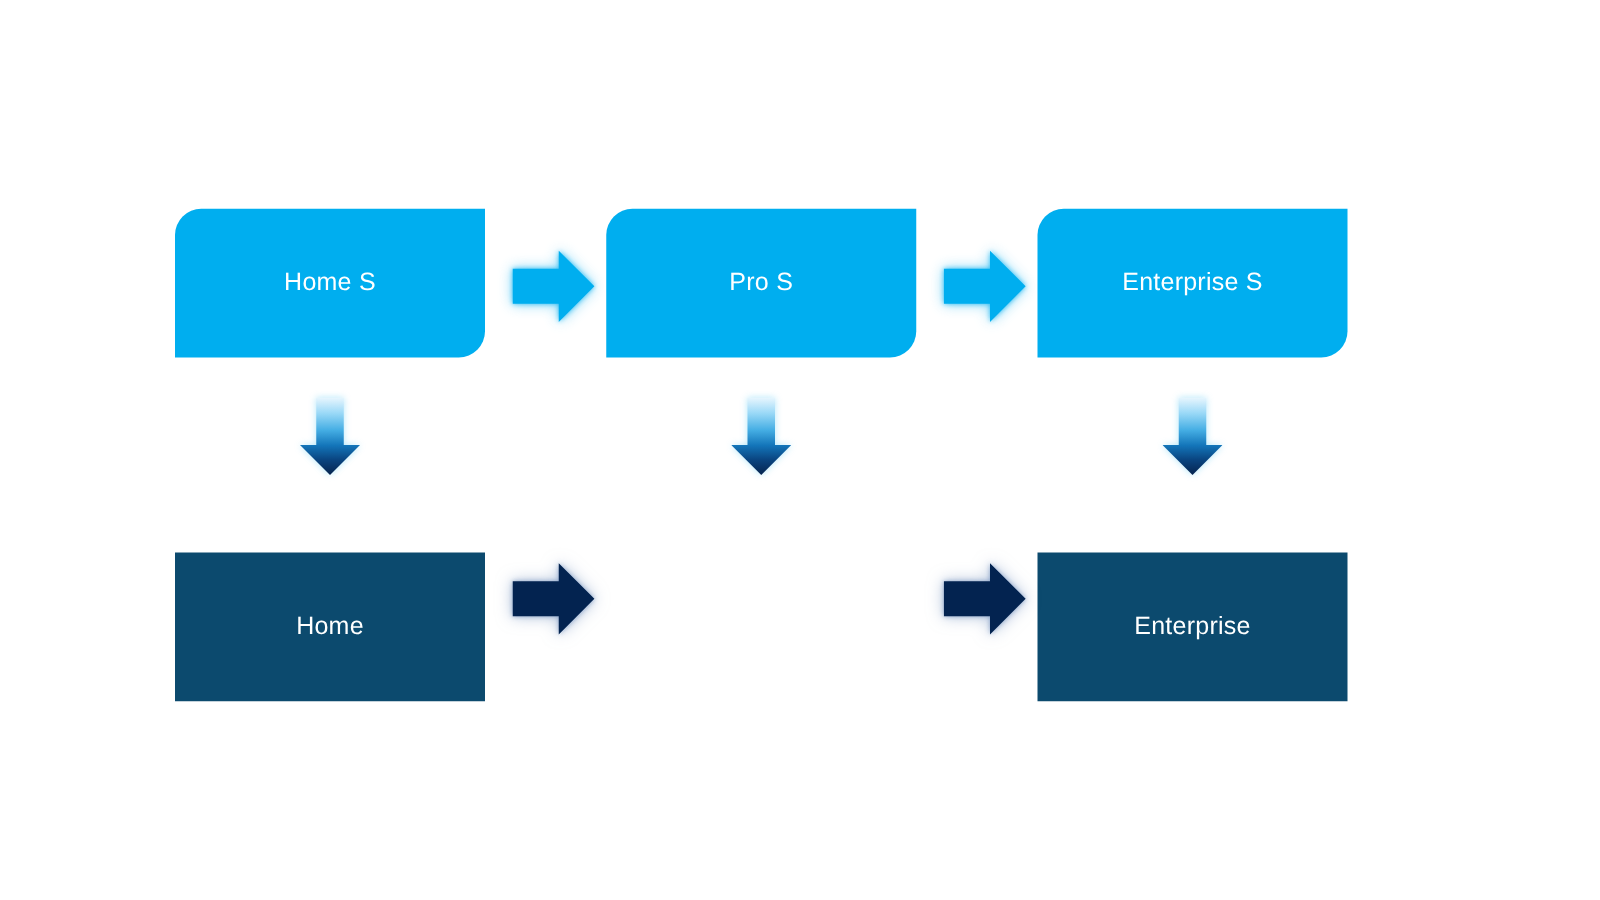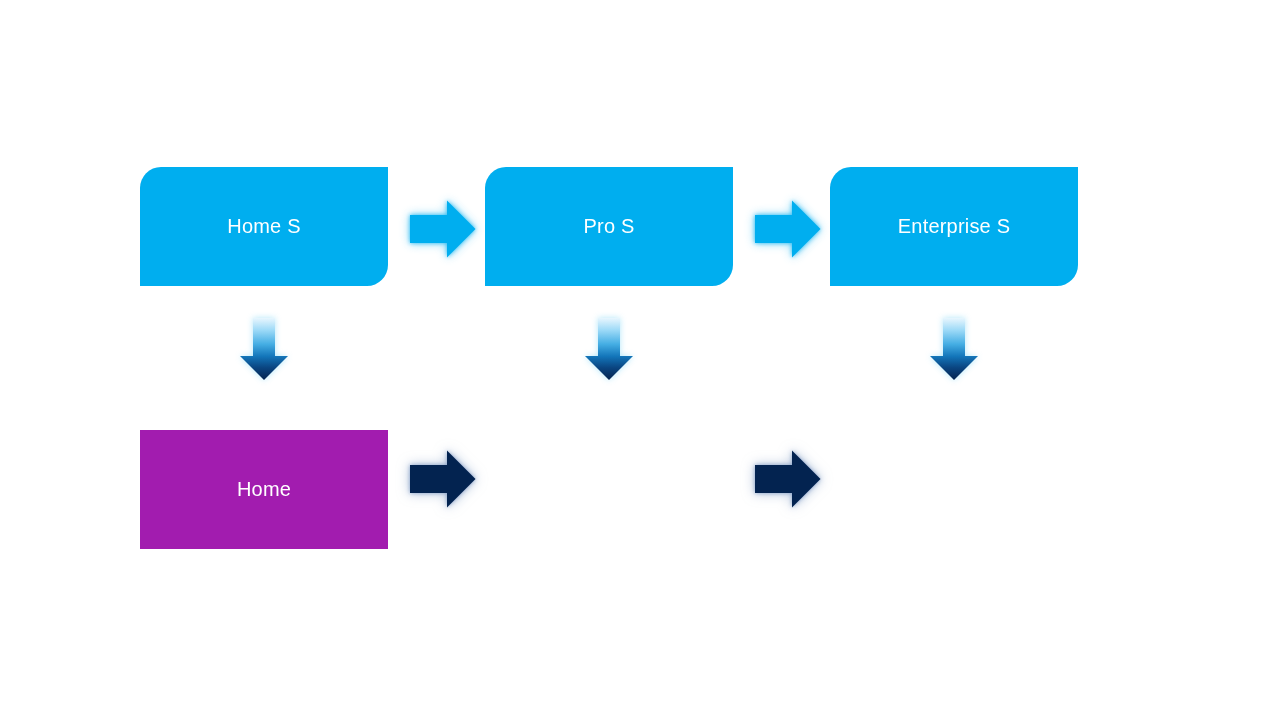--- a/index.html
+++ b/index.html
@@ -26,23 +26,23 @@
     font-size: 20px;
     font-weight: 400;
     letter-spacing: 0.2px;
   }
   .node.top {
     background: #00AEEF;
     border-radius: 21px 0 21px 0;
     top: 167px;
   }
   .node.bottom {
-    background: #a21caf;
+    background: #0c4a6e;
     border-radius: 0;
-    top: 430px;
+    top: 442px;
   }
   .col1 { left: 140px; }
   .col2 { left: 485px; }
   .col3 { left: 830px; }
 
   .arrow-right {
     position: absolute;
     width: 66px;
     height: 58px;
   }
@@ -111,20 +111,23 @@
   <svg class="arrow-down dcol2" viewBox="0 0 48 62">
     <polygon points="13,0 35,0 35,38 48,38 24,62 0,38 13,38" fill="url(#downGrad)"></polygon>
   </svg>
   <svg class="arrow-down dcol3" viewBox="0 0 48 62">
     <polygon points="13,0 35,0 35,38 48,38 24,62 0,38 13,38" fill="url(#downGrad)"></polygon>
   </svg>
 
   <div class="node bottom col1">
     <span class="label">Home</span>
   </div>
+  <div class="node bottom col3">
+    <span class="label">Enterprise</span>
+  </div>
 
   <svg class="arrow-right dark botrow gap1" viewBox="0 0 66 58">
     <polygon points="0,15 37,15 37,0.5 65.5,29 37,57.5 37,43 0,43" fill="#032350"></polygon>
   </svg>
   <svg class="arrow-right dark botrow gap2" viewBox="0 0 66 58">
     <polygon points="0,15 37,15 37,0.5 65.5,29 37,57.5 37,43 0,43" fill="#032350"></polygon>
   </svg>
 
 </div>
 

